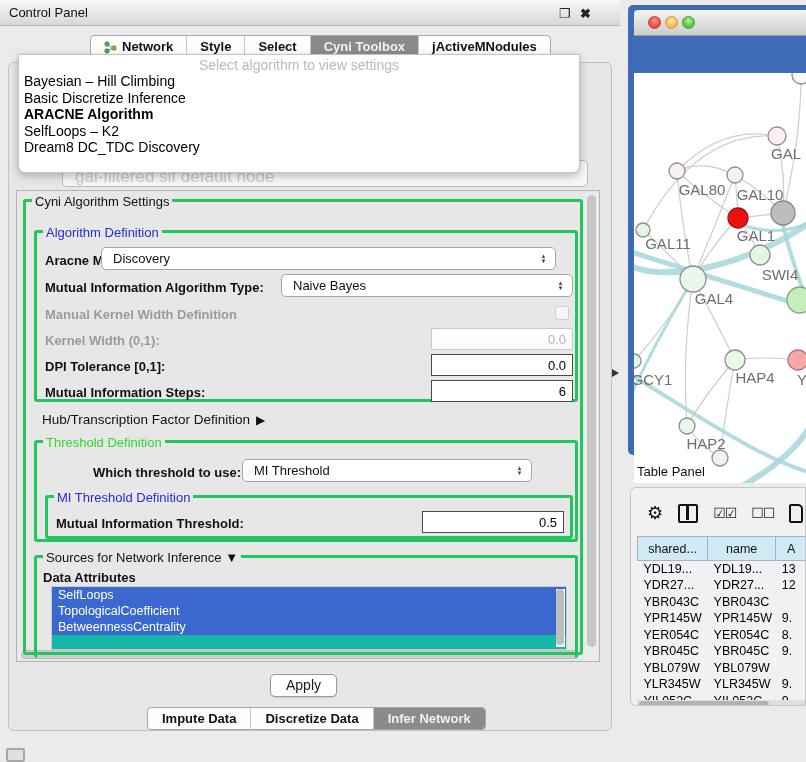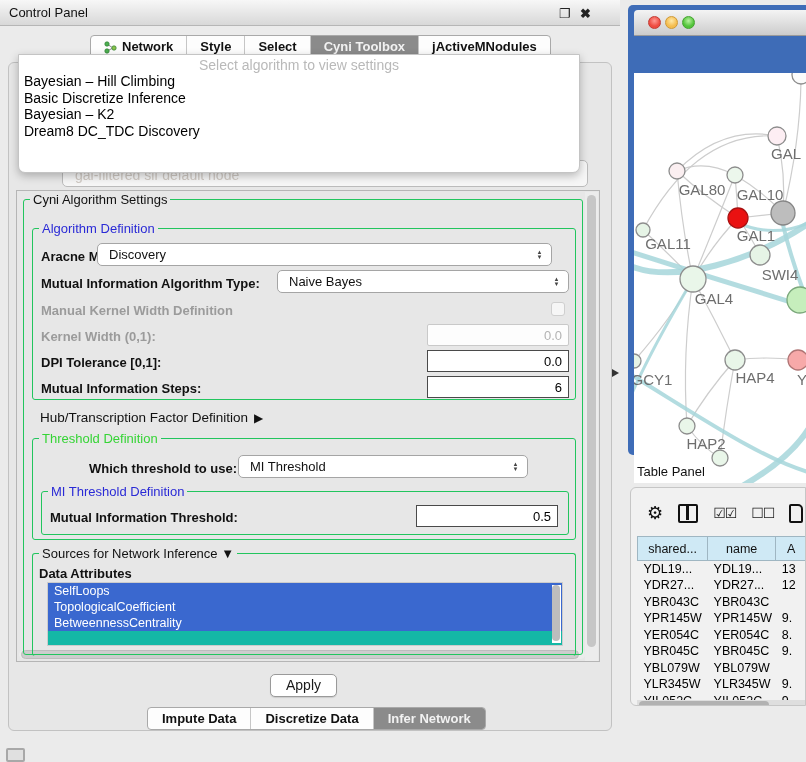--- a/index.html
+++ b/index.html
@@ -29,35 +29,35 @@
   
   .popup { left:18px; top:54px; width:562px; height:119px; background:#ffffff;
     border:1px solid #c4c4c4; border-radius:0 0 7px 7px;
     box-shadow:0 3px 8px rgba(0,0,0,.25); z-index:20; }
   .popup .prompt { text-align:center; color:#b9b9b9; font-size:14px; padding-top:2px; }
   .popup .item { font-size:14px; padding:0 0 0 5px; line-height:16.5px; color:#000; }
   .popup .item.bold { font-weight:bold; }
 
   
   .ghost-combo { left:62px; top:160px; width:526px; height:27px; background:#f6f6f6;
-    border:1px solid #bbb; border-radius:5px; z-index:5; font-size:14px;
+    border:1px solid #bbb; border-radius:5px; z-index:5; font-size:17px;
     color:#cfc9c3; padding:6px 0 0 12px; }
 
   
   .settings { left:16px; top:190px; width:584px; height:472px;
     border:1px solid #b5b5b5; background:#e7e7e7; overflow:hidden; }
   .vscroll { position:absolute; right:1px; top:1px; width:13px; height:470px; background:#ececec; }
   .vscroll .thumb { position:absolute; left:2px; top:3px; width:9px; height:452px;
     background:#c6c6c6; border-radius:5px; }
   .hscroll { position:absolute; left:2px; bottom:2px; width:566px; height:9px;
     background:#ececec; border-radius:5px; }
   .hscroll .thumb { position:absolute; left:2px; top:0; width:558px; height:9px;
     background:#cdcdcd; border-radius:5px; border:1px solid #bdbdbd; }
 
-  .group { position:absolute; border:1px solid #22c55e; border-radius:3px; }
+  .group { position:absolute; border:3px solid #22c55e; border-radius:3px; }
   .group > .legend { position:absolute; top:-8px; left:6px; background:#e7e7e7;
     padding:0 3px; font-size:13px; }
   .legend.blue { color:#2a2ad6; }
   .legend.green { color:#35d435; }
   .legend.black { color:#111; }
 
   .flabel { position:absolute; font-size:13px; font-weight:bold; color:#111; white-space:nowrap; }
   .flabel.dis { color:#9b9b9b; }
 
   .combo { position:absolute; background:#fff; border:1px solid #a5a5a5; border-radius:5px;
@@ -172,21 +172,22 @@
 
 <div class="abs ghost-combo">
   <span>gal-filtered sif default node</span>
 </div>
 
 <div class="abs popup">
   <div class="prompt">Select algorithm to view settings</div>
   <div id="algo-items">
       <div class="item">Bayesian – Hill Climbing</div>
       <div class="item">Basic Discretize Inference</div>
-      <div class="item">Bayesian – K2</div>
+      <div class="item bold">ARACNE Algorithm</div>
+      <div class="item">SelfLoops – K2</div>
       <div class="item">Dream8 DC_TDC Discovery</div>
     </div>
 </div>
 
 <div class="abs settings">
   <div class="vscroll">
       <div class="thumb"></div>
     </div>
   <div class="hscroll">
       <div class="thumb"></div>

